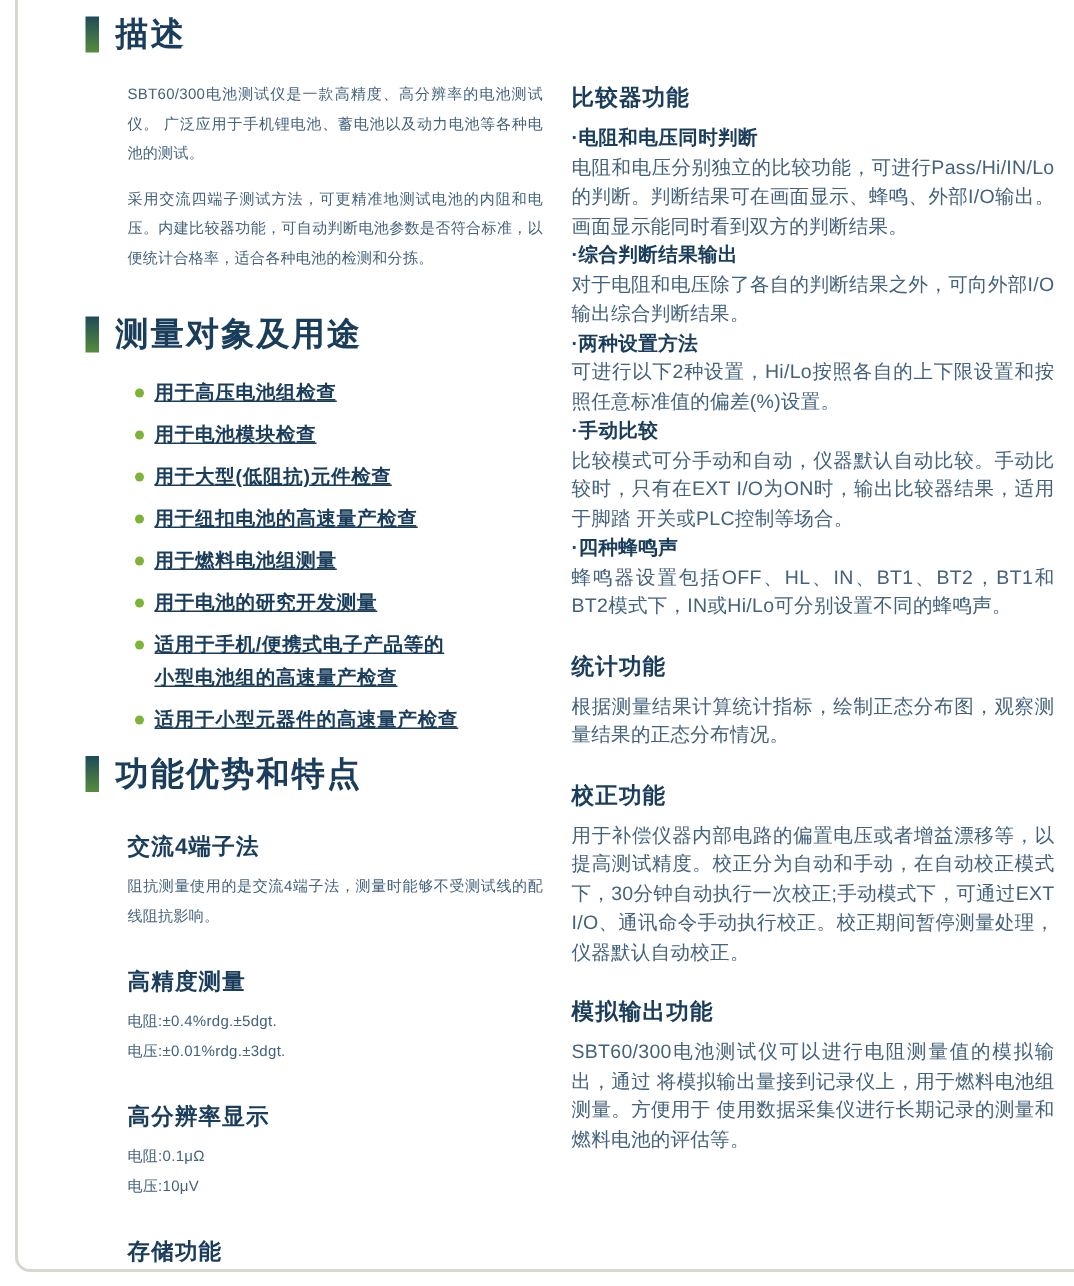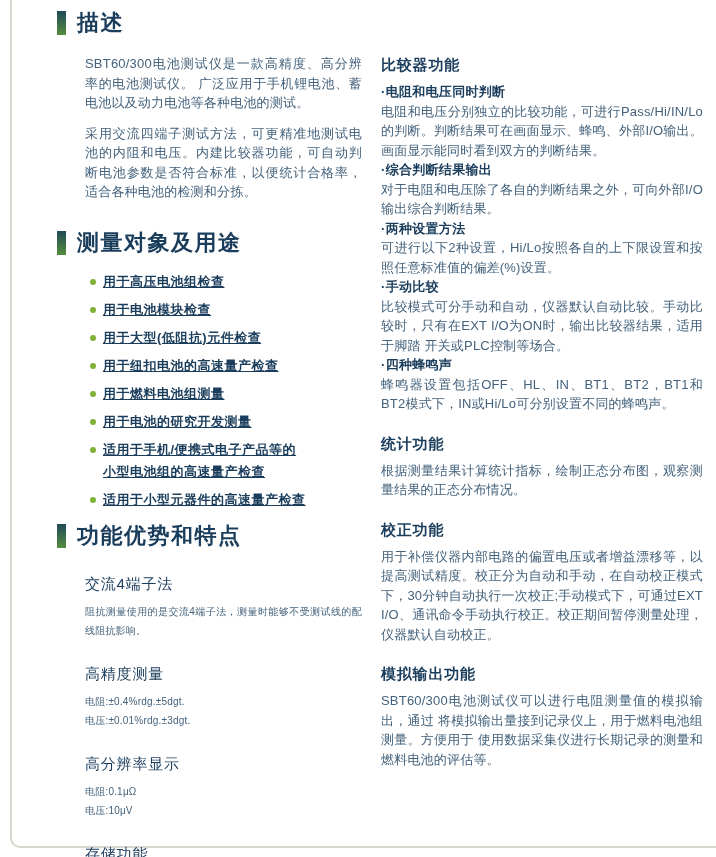--- a/index.html
+++ b/index.html
@@ -26,33 +26,33 @@
   .col-right{position:absolute;left:381px;top:56px;width:322px;}
 
   .main-h{display:flex;align-items:center;gap:11px;margin:0;
     color:var(--accent_navy);font-size:22px;font-weight:bold;letter-spacing:1.5px;}
   .bar{width:9px;height:24px;flex:0 0 auto;
     background:linear-gradient(180deg,var(--bar_top),var(--bar_bottom));}
   .h-desc{margin-bottom:16px;}
   .h-usage{margin-top:26px;margin-bottom:13px;}
   .h-feat{margin-top:4px;margin-bottom:8px;}
 
-  .body-p{margin:0 0 11px 28px;font-size:13px;line-height:19.5px;
+  .body-p{margin:0 0 11px 28px;font-size:10px;line-height:19.5px;
     color:var(--body_text);text-align:justify;letter-spacing:0.2px;}
 
   .usage-list{list-style:none;margin:0 0 10px 33px;padding:0;}
   .usage-list li{position:relative;padding-left:13px;margin-bottom:6px;
     font-size:13px;font-weight:bold;color:var(--accent_navy);
     line-height:22px;white-space:pre-line;letter-spacing:0.5px;text-decoration:underline;}
   .usage-list li::before{content:'';position:absolute;left:0;top:8px;
     width:6px;height:6px;border-radius:50%;background:var(--bullet_green);}
 
   .feature{margin:24px 0 0 28px;}
   .feature:first-of-type{margin-top:16px;}
-  .f-title{font-size:15px;font-weight:normal;color:var(--accent_navy);
+  .f-title{font-size:15px;font-weight:bold;color:var(--accent_navy);
     margin:0 0 8px;letter-spacing:0.8px;}
   .f-line{font-size:10px;line-height:19.5px;color:var(--body_text);
     text-align:justify;letter-spacing:0.2px;}
 
   .r-section{margin-top:21px;}
   .r-section:first-child{margin-top:0;}
   .r-title{font-size:15px;font-weight:bold;color:var(--accent_navy);
     margin:0 0 7px;letter-spacing:0.8px;}
   .r-label{font-size:13px;font-weight:bold;color:var(--accent_navy);
     line-height:19.5px;letter-spacing:0.3px;}

